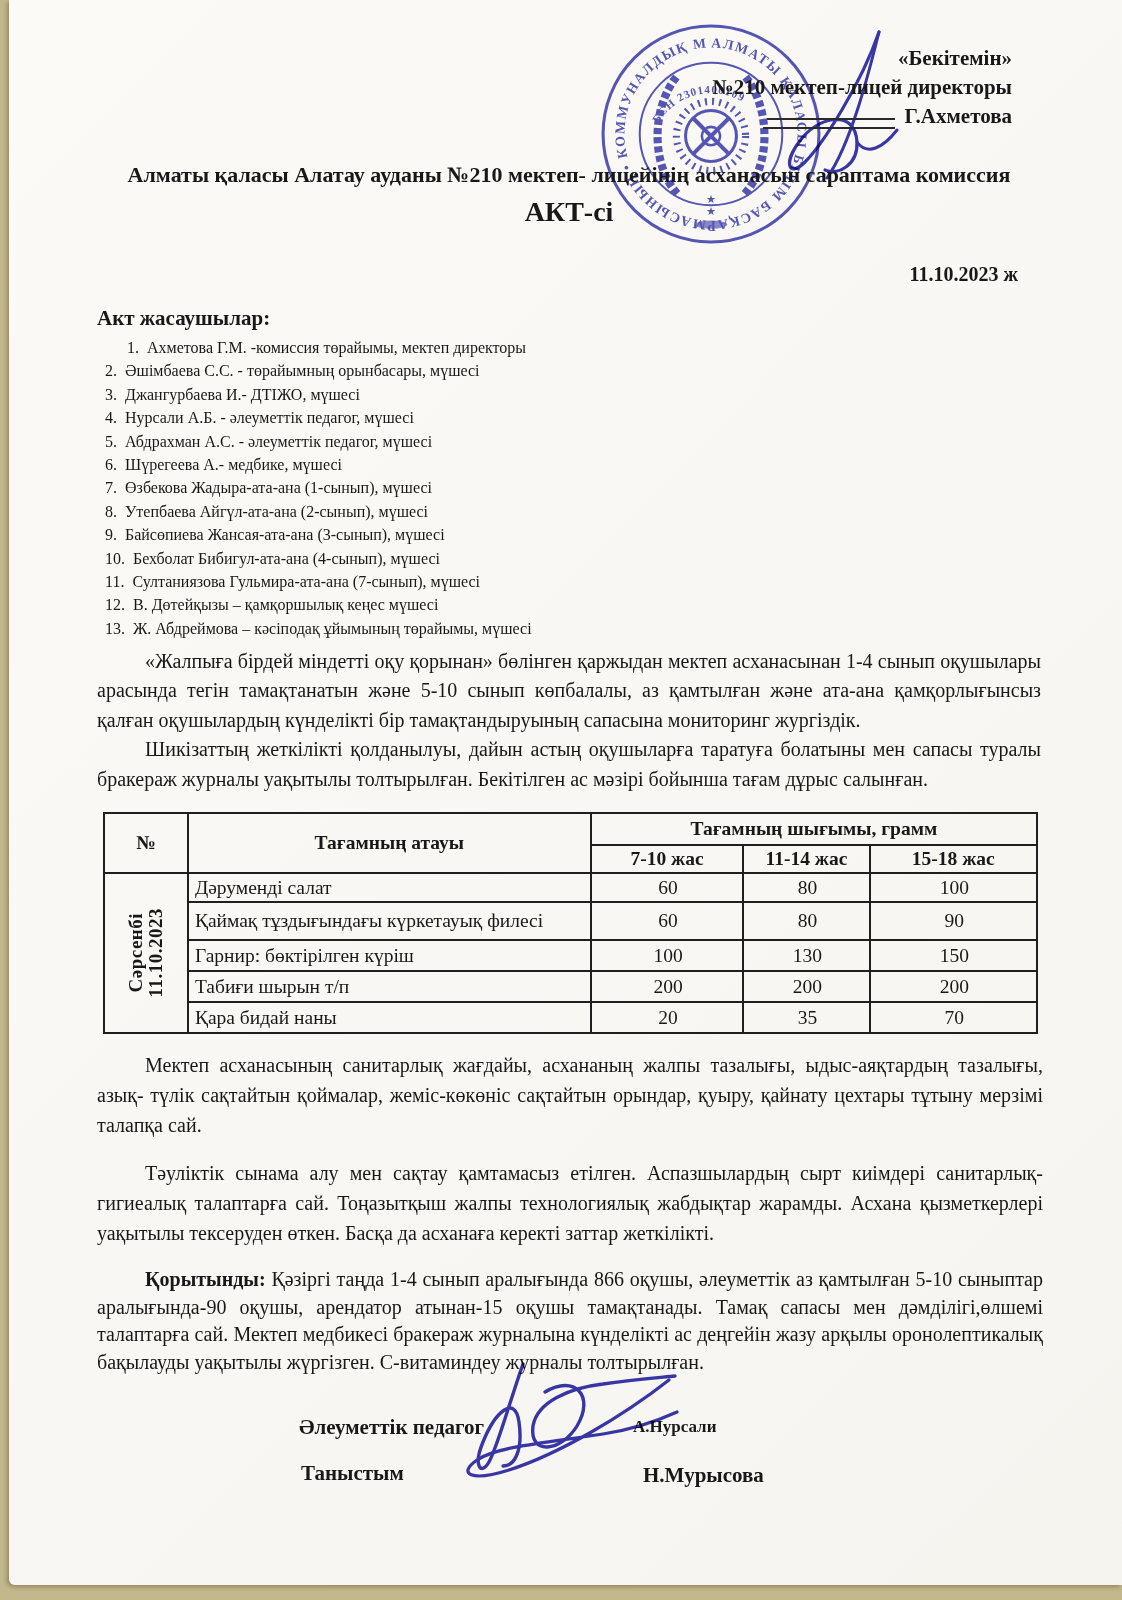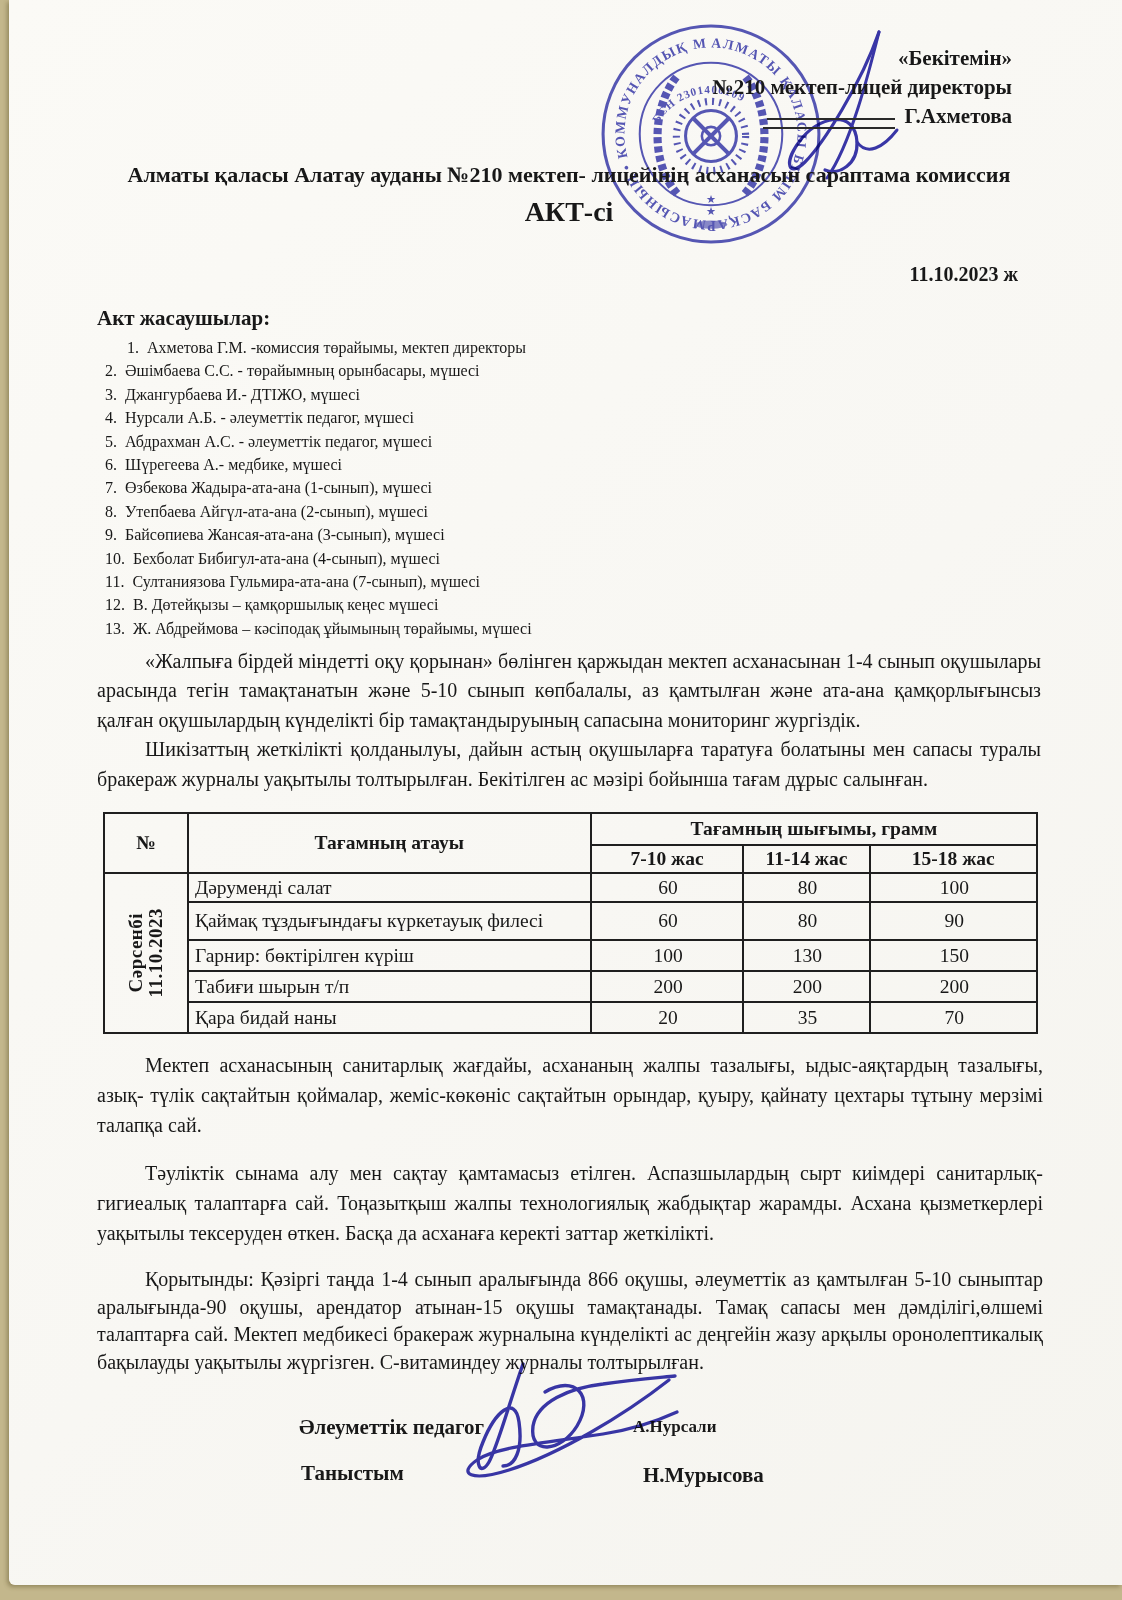--- a/index.html
+++ b/index.html
@@ -36,21 +36,21 @@
   .members{left:96px;top:336px;width:920px;font-size:16px;line-height:23.4px;}
   .member{white-space:nowrap;}
   .member:first-child{padding-left:22px;}
   .member .num{display:inline-block;margin-right:8px;}
   
   .paras{left:88px;top:647px;width:944px;font-size:20px;line-height:29.4px;text-align:justify;}
   .paras p, .paras2 p{margin:0;text-indent:48px;}
   .paras2{left:88px;top:1050px;width:946px;font-size:20px;line-height:30px;text-align:justify;}
   .paras2 .gap{height:18px;}
   .conclusion{line-height:27.5px;}
-  .blead{font-weight:normal;margin-top:12px;}
+  .blead{font-weight:bold;margin-top:12px;}
   
   .menu-table{
     left:94px;top:812px;width:935px;border-collapse:collapse;
     font-size:19.5px;
   }
   .menu-table td,.menu-table th{border:2px solid #1f1f1f;padding:0 6px;}
   .menu-table th{font-weight:bold;text-align:center;}
   .menu-table td.val{text-align:center;width:auto;padding-left:8px;}
   .menu-table .c-num{width:72px;}
   .menu-table .c-name{width:408px;}

